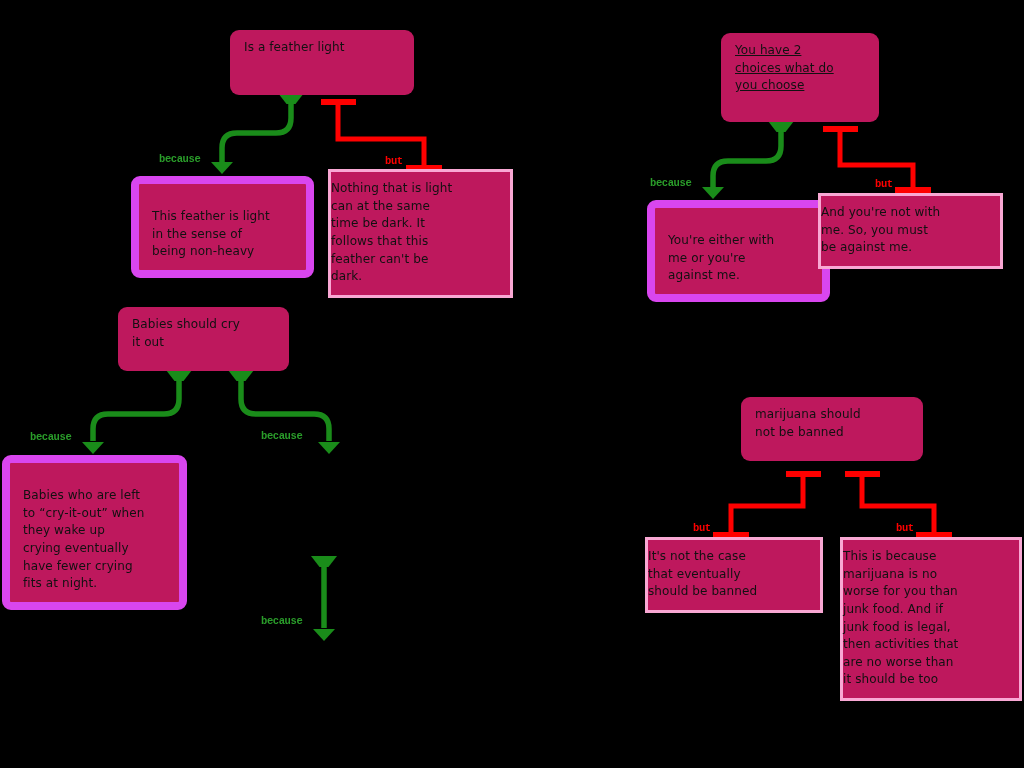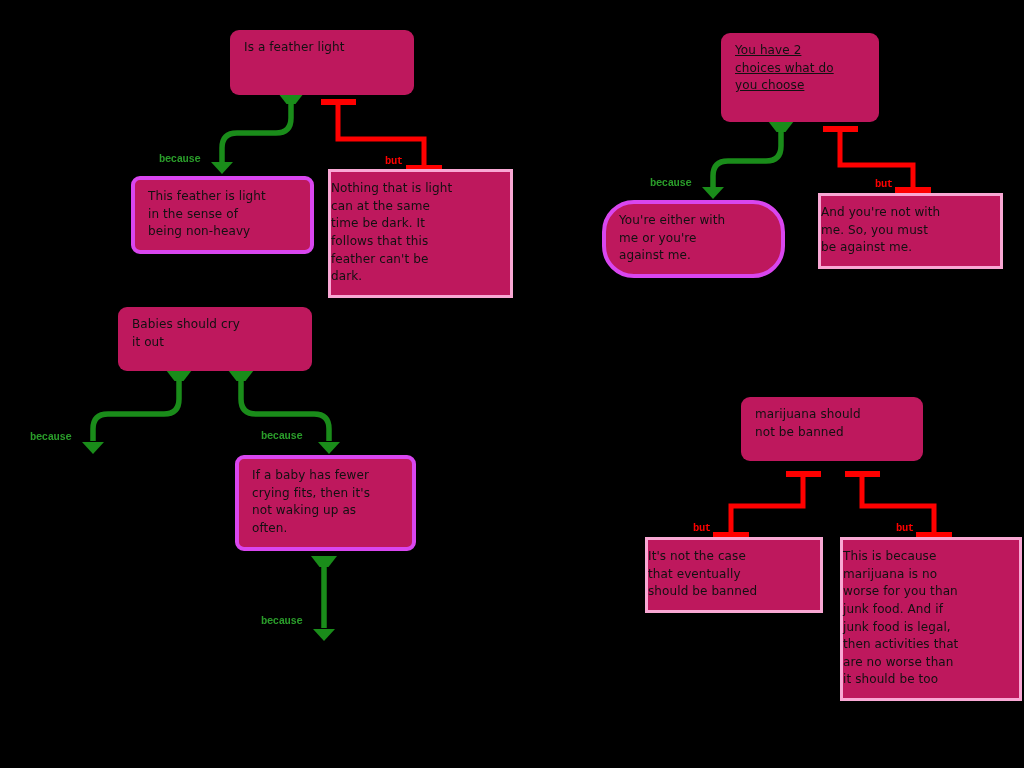--- a/index.html
+++ b/index.html
@@ -16,22 +16,22 @@
     box-sizing:border-box;
     font-size:12px;line-height:1.47;
     white-space:pre-line;
     letter-spacing:.1px;
   }
   .node.root{
     border-radius:9px;border:0;
     padding:9px 14px 10px 14px;
   }
   .node.green{
-    border:4px solid #d946ef;border-radius:9px;
-    padding:8px 12px 9px 13px;
+    border:8px solid #d946ef;border-radius:9px;
+    padding:24px 12px 9px 13px;
   }
   .node.red{
     border:3px solid #f9a8d4;border-radius:0;
     padding:8px 11px 9px 0;
   }
 
   .edge-label{
     position:absolute;
     font-family:Liberation Mono, monospace;
     font-size:10.5px;font-weight:bold;
@@ -129,33 +129,35 @@
   <div class="node red" style="left:328px;top:169px;width:185px;">Nothing that is light
 can at the same
 time be dark. It
 follows that this
 feather can't be
 dark.</div>
 
   <div class="node root" style="left:721px;top:33px;width:158px;height:89px;text-decoration:underline;">You have 2
 choices what do
 you choose</div>
-  <div class="node green" style="left:602px;top:200px;width:183px;border-radius:32px;">You're either with
+  <div class="node green" style="left:647px;top:200px;width:183px;">You're either with
 me or you're
 against me.</div>
   <div class="node red" style="left:818px;top:193px;width:185px;">And you're not with
 me. So, you must
 be against me.</div>
 
-  <div class="node root" style="left:118px;top:307px;width:194px;height:64px;">Babies should cry
+  <div class="node root" style="left:118px;top:307px;width:171px;height:64px;">Babies should cry
 it out</div>
-  <div class="node green" style="left:235px;top:455px;width:181px;">If a baby has fewer
-crying fits, then it's
-not waking up as
-often.</div>
+  <div class="node green" style="left:2px;top:455px;width:185px;">Babies who are left
+to “cry-it-out” when
+they wake up
+crying eventually
+have fewer crying
+fits at night.</div>
 
   <div class="node root" style="left:741px;top:397px;width:182px;height:64px;">marijuana should
 not be banned</div>
   <div class="node red" style="left:645px;top:537px;width:178px;">It's not the case
 that eventually
 should be banned</div>
   <div class="node red" style="left:840px;top:537px;width:182px;">This is because
 marijuana is no
 worse for you than
 junk food. And if

